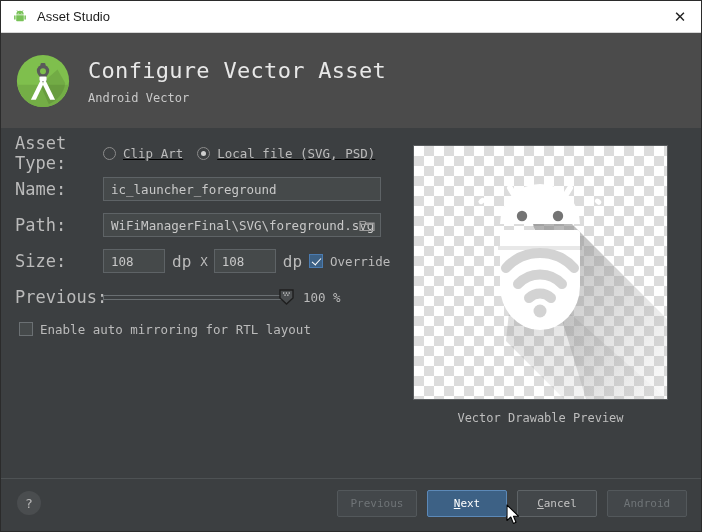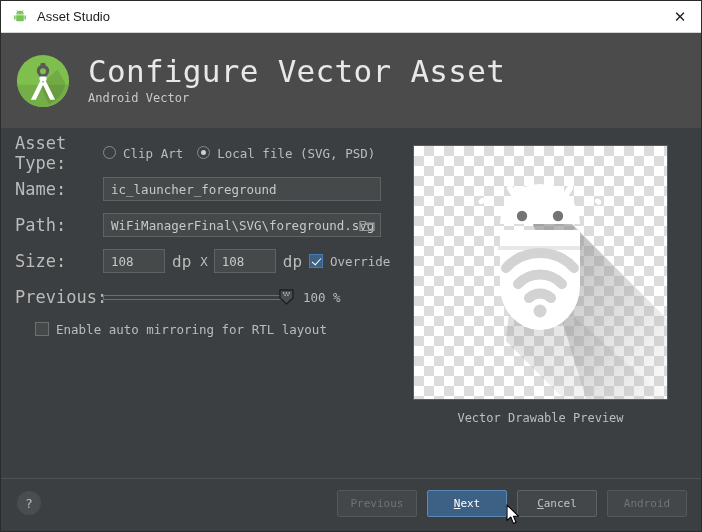--- a/index.html
+++ b/index.html
@@ -73,21 +73,21 @@
   }
   .header-logo {
     width: 58px; height: 58px;
     margin-left: 13px;
     margin-right: 16px;
     flex: 0 0 auto;
   }
   .header-texts { display: flex; flex-direction: column; justify-content: center; }
   .header-title {
     font-family: "DejaVu Sans Mono", monospace;
-    font-size: 31px;
+    font-size: 22px;
     color: #e8e8e8;
     line-height: 30px;
     letter-spacing: 0.3px;
   }
   .header-sub {
     font-family: "DejaVu Sans Mono", monospace;
     font-size: 12px;
     color: #c9c9c9;
     margin-top: 5px;
     line-height: 15px;
@@ -115,22 +115,24 @@
   }
   .lbl {
     font-family: "DejaVu Sans Mono", monospace;
     font-size: 17px;
     color: #bbbbbb;
     width: 88px;
     flex: 0 0 auto;
   }
   .radio-wrap {
     display: flex;
+    align-items: center;
     margin-right: 14px;
     cursor: default;
+    text-decoration: underline;
   }
   .radio {
     width: 13px; height: 13px;
     border-radius: 50%;
     border: 1px solid #8b8b8b;
     background: #3c3f41;
     margin-right: 7px;
     flex: 0 0 auto;
     position: relative;
     box-sizing: border-box;
@@ -438,21 +440,21 @@
               <rect x="9.6" y="3.4" width="1.3" height="1.3"></rect>
               <rect x="5.4" y="5.5" width="1.3" height="1.3"></rect>
               <rect x="8.2" y="5.5" width="1.3" height="1.3"></rect>
             </g>
           </svg>
         </div>
         <span class="slider-value">100 %</span>
       </div>
 
       <div class="row" style="height:22px;">
-        <div class="cb-row" style="margin-left:20px;text-align:right;">
+        <div class="cb-row" style="margin-left:4px;text-align:right;">
           <span class="checkbox"></span>
           <span class="cb-label">Enable auto mirroring for RTL layout</span>
         </div>
       </div>
 
     </div>
 
     <div class="preview-wrap">
       <div class="preview-box">
         <svg class="preview-art" viewBox="0 0 253 253">

